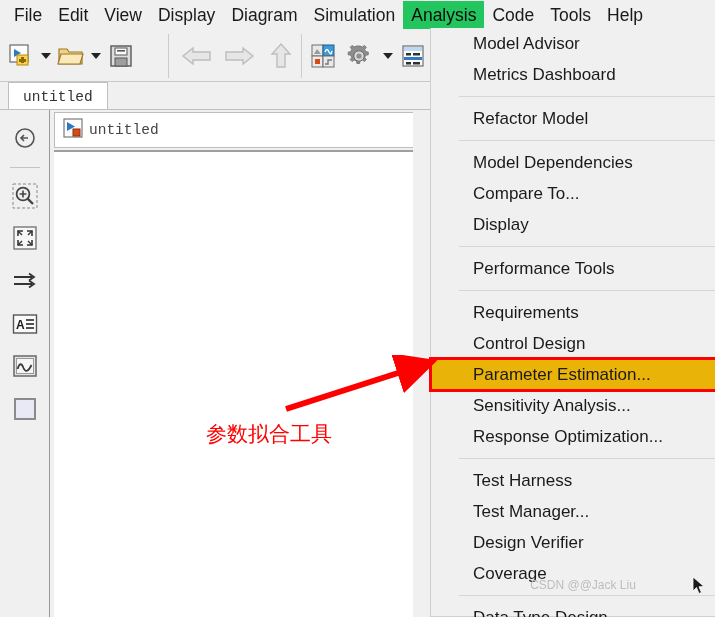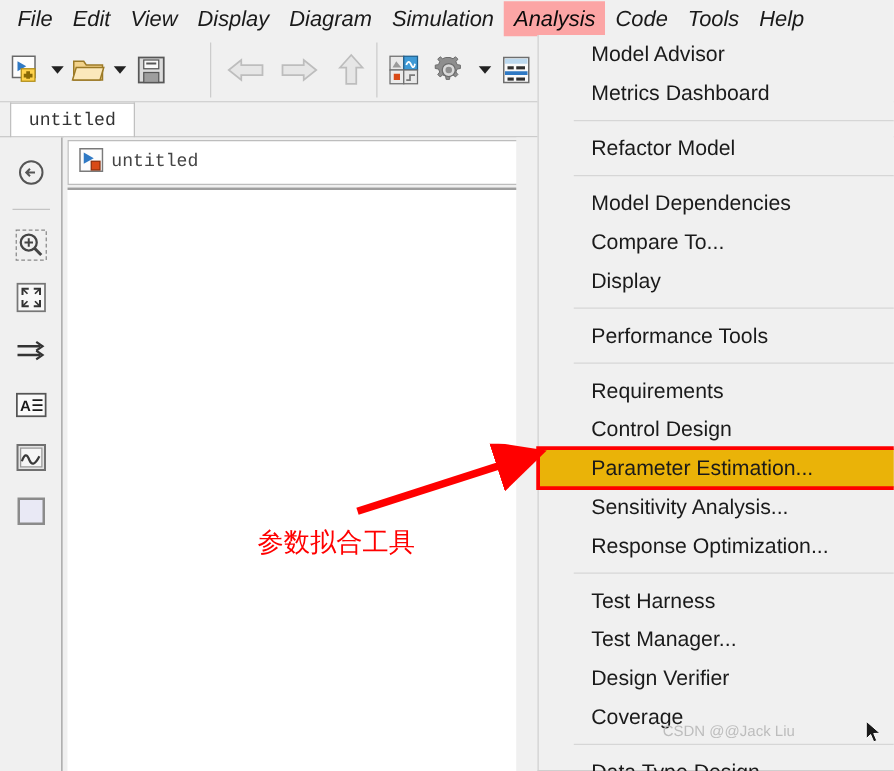--- a/index.html
+++ b/index.html
@@ -24,32 +24,31 @@
   
   .menubar {
     position: absolute;
     left: 0; top: 0;
     width: 715px; height: 30px;
     background: #f0f0f0;
     display: flex;
     align-items: center;
     padding-left: 6px;
     box-sizing: border-box;
-    font-style: italic;
   }
   .menubar-item {
     font-size: 17.5px;
     color: #1a1a1a;
     padding: 4px 8px;
     line-height: 20px;
     white-space: nowrap;
     cursor: default;
   }
   .menubar-item.active {
-    background: #fca5a5;
+    background: #22c55e;
     color: #0b0b0b;
   }
 
   
   .toolbar {
     position: absolute;
     left: 0; top: 30px;
     width: 715px; height: 52px;
     background: #f0f0f0;
     box-sizing: border-box;

